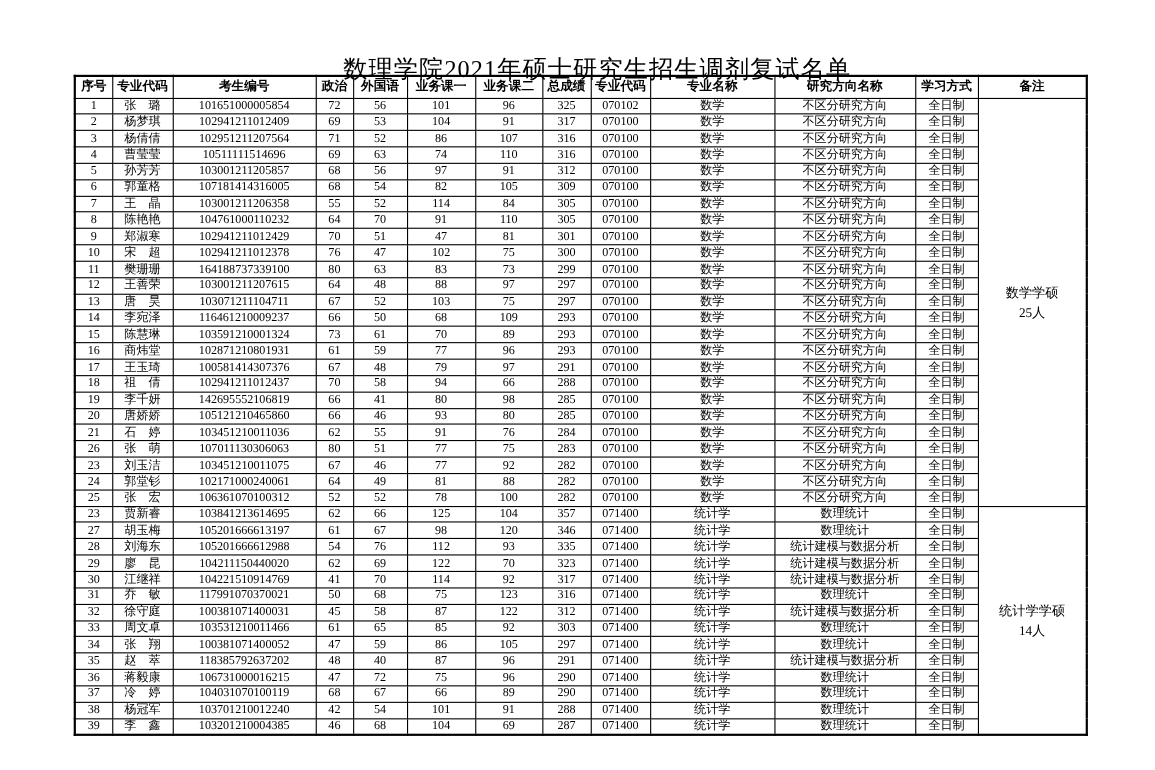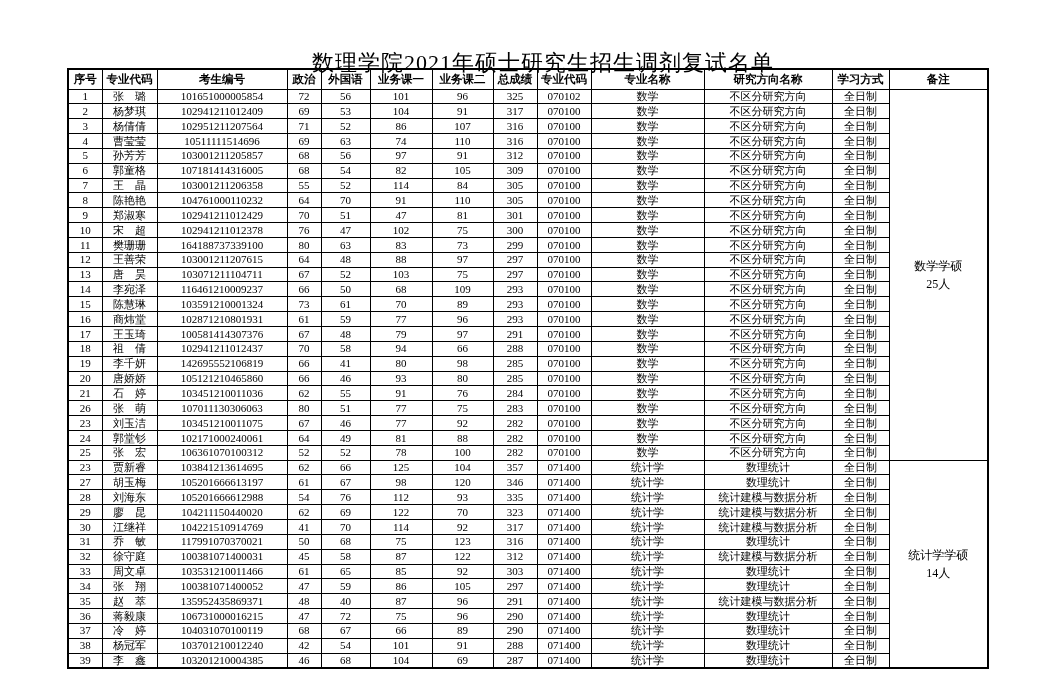--- a/index.html
+++ b/index.html
@@ -572,21 +572,21 @@
           <td>105</td>
           <td>297</td>
           <td>071400</td>
           <td>统计学</td>
           <td>数理统计</td>
           <td>全日制</td>
         </tr>
         <tr>
           <td>35</td>
           <td>赵　萃</td>
-          <td>135952435869371</td>
+          <td>118385792637202</td>
           <td>48</td>
           <td>40</td>
           <td>87</td>
           <td>96</td>
           <td>291</td>
           <td>071400</td>
           <td>统计学</td>
           <td>统计建模与数据分析</td>
           <td>全日制</td>
         </tr>

